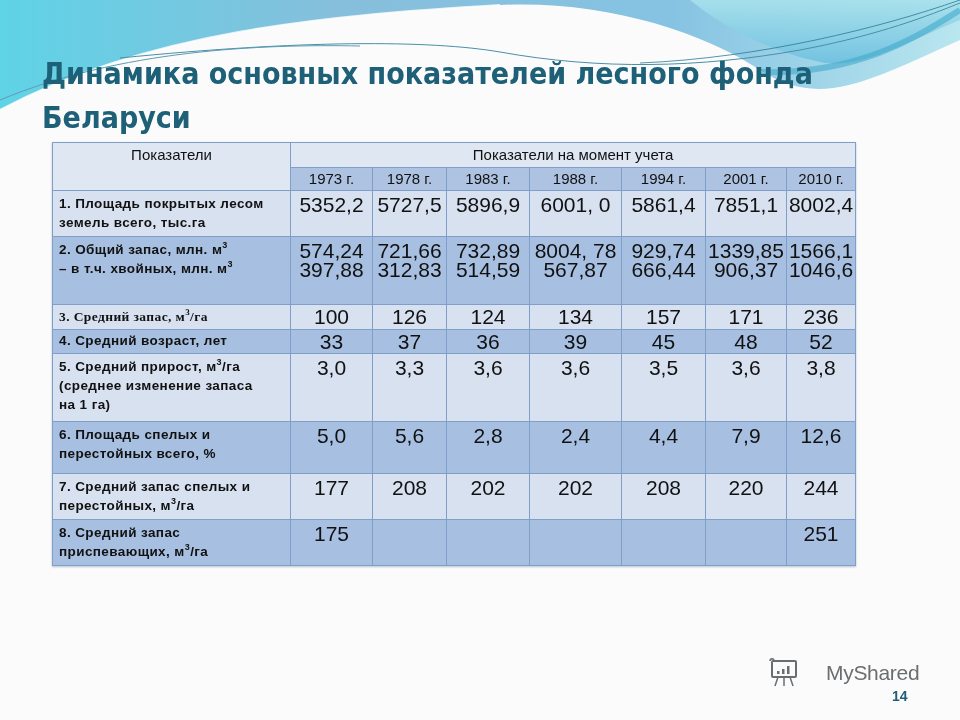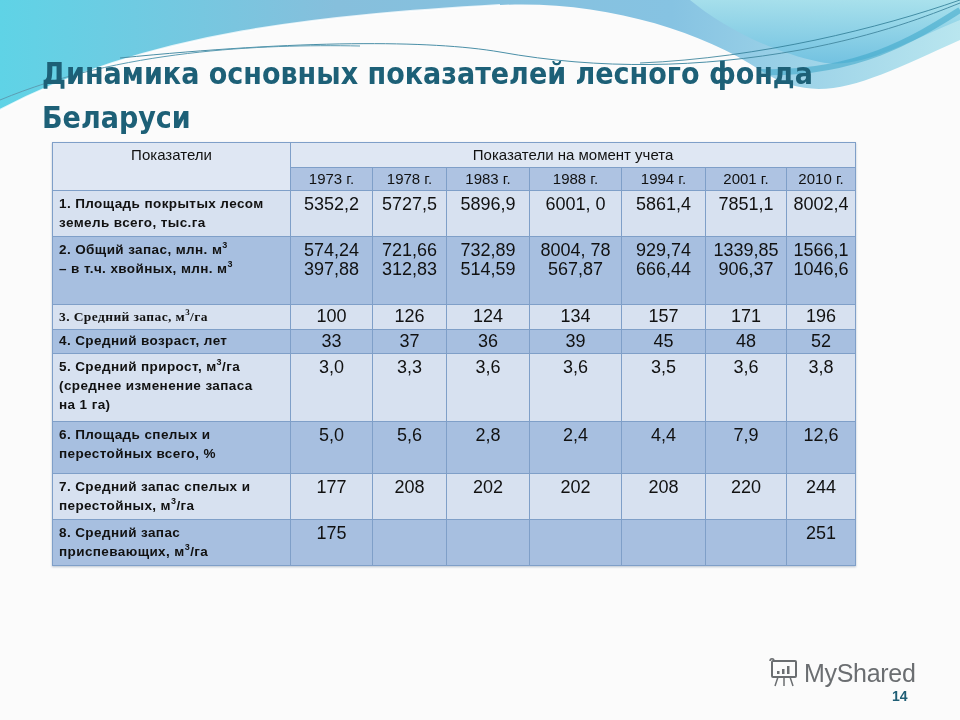--- a/index.html
+++ b/index.html
@@ -19,29 +19,29 @@
   table {
     border-collapse:collapse; table-layout:fixed;
     width:803px; font-size:14px; color:#111;
     box-shadow: 0 1px 2px rgba(60,90,130,0.35);
   }
   td, th { border:1px solid #7f9fc8; padding:0; vertical-align:top; }
   th { font-weight:normal; font-size:15px; }
   .hdr-light { background:#dfe7f3; }
   .hdr-year { background:#aec3e2; text-align:center; height:22px; line-height:22px; }
   .label { font-weight:bold; font-size:13.5px; padding:3px 6px; letter-spacing:0.4px; line-height:19px; }
-  .val { text-align:center; font-size:18px; padding-top:4px; line-height:19px; }
+  .val { text-align:center; font-size:21px; padding-top:4px; line-height:19px; }
   .r-light { background:#d7e1f0; }
   .r-dark  { background:#a7bfe0; }
   sup { font-size:9px; vertical-align:6px; line-height:0; }
   .logo {
     position:absolute; left:768px; top:658px; z-index:2;
     display:flex; align-items:center; gap:4px;
   }
-  .logo-text { font-size:25px; color:#6b6e71; letter-spacing:-0.3px; }
+  .logo-text { font-size:21px; color:#6b6e71; letter-spacing:-0.3px;margin-left:22px; }
   .page-num {
     position:absolute; left:892px; top:688px; z-index:2;
     font-size:14px; font-weight:bold; color:#1f5e75;
   }
 </style>
 </head>
 <body>
 
 <svg class="bg-top" viewBox="0 0 960 200" preserveAspectRatio="none">
   <defs>
@@ -147,21 +147,21 @@
   </tr>
 
   <tr class="r-light" style="height:24px;">
     <td class="label" style="padding-top:2px;font-family:Liberation Serif, serif;"><span>3. Средний запас, м</span><sup>3</sup><span>/га</span></td>
     <td class="val" style="padding-top:2px;">100</td>
     <td class="val" style="padding-top:2px;">126</td>
     <td class="val" style="padding-top:2px;">124</td>
     <td class="val" style="padding-top:2px;">134</td>
     <td class="val" style="padding-top:2px;">157</td>
     <td class="val" style="padding-top:2px;">171</td>
-    <td class="val" style="padding-top:2px;">196</td>
+    <td class="val" style="padding-top:2px;">236</td>
   </tr>
 
   <tr class="r-dark" style="height:22px;">
     <td class="label" style="padding-top:1px;">4. Средний возраст, лет</td>
     <td class="val" style="padding-top:2px;">33</td>
     <td class="val" style="padding-top:2px;">37</td>
     <td class="val" style="padding-top:2px;">36</td>
     <td class="val" style="padding-top:2px;">39</td>
     <td class="val" style="padding-top:2px;">45</td>
     <td class="val" style="padding-top:2px;">48</td>

